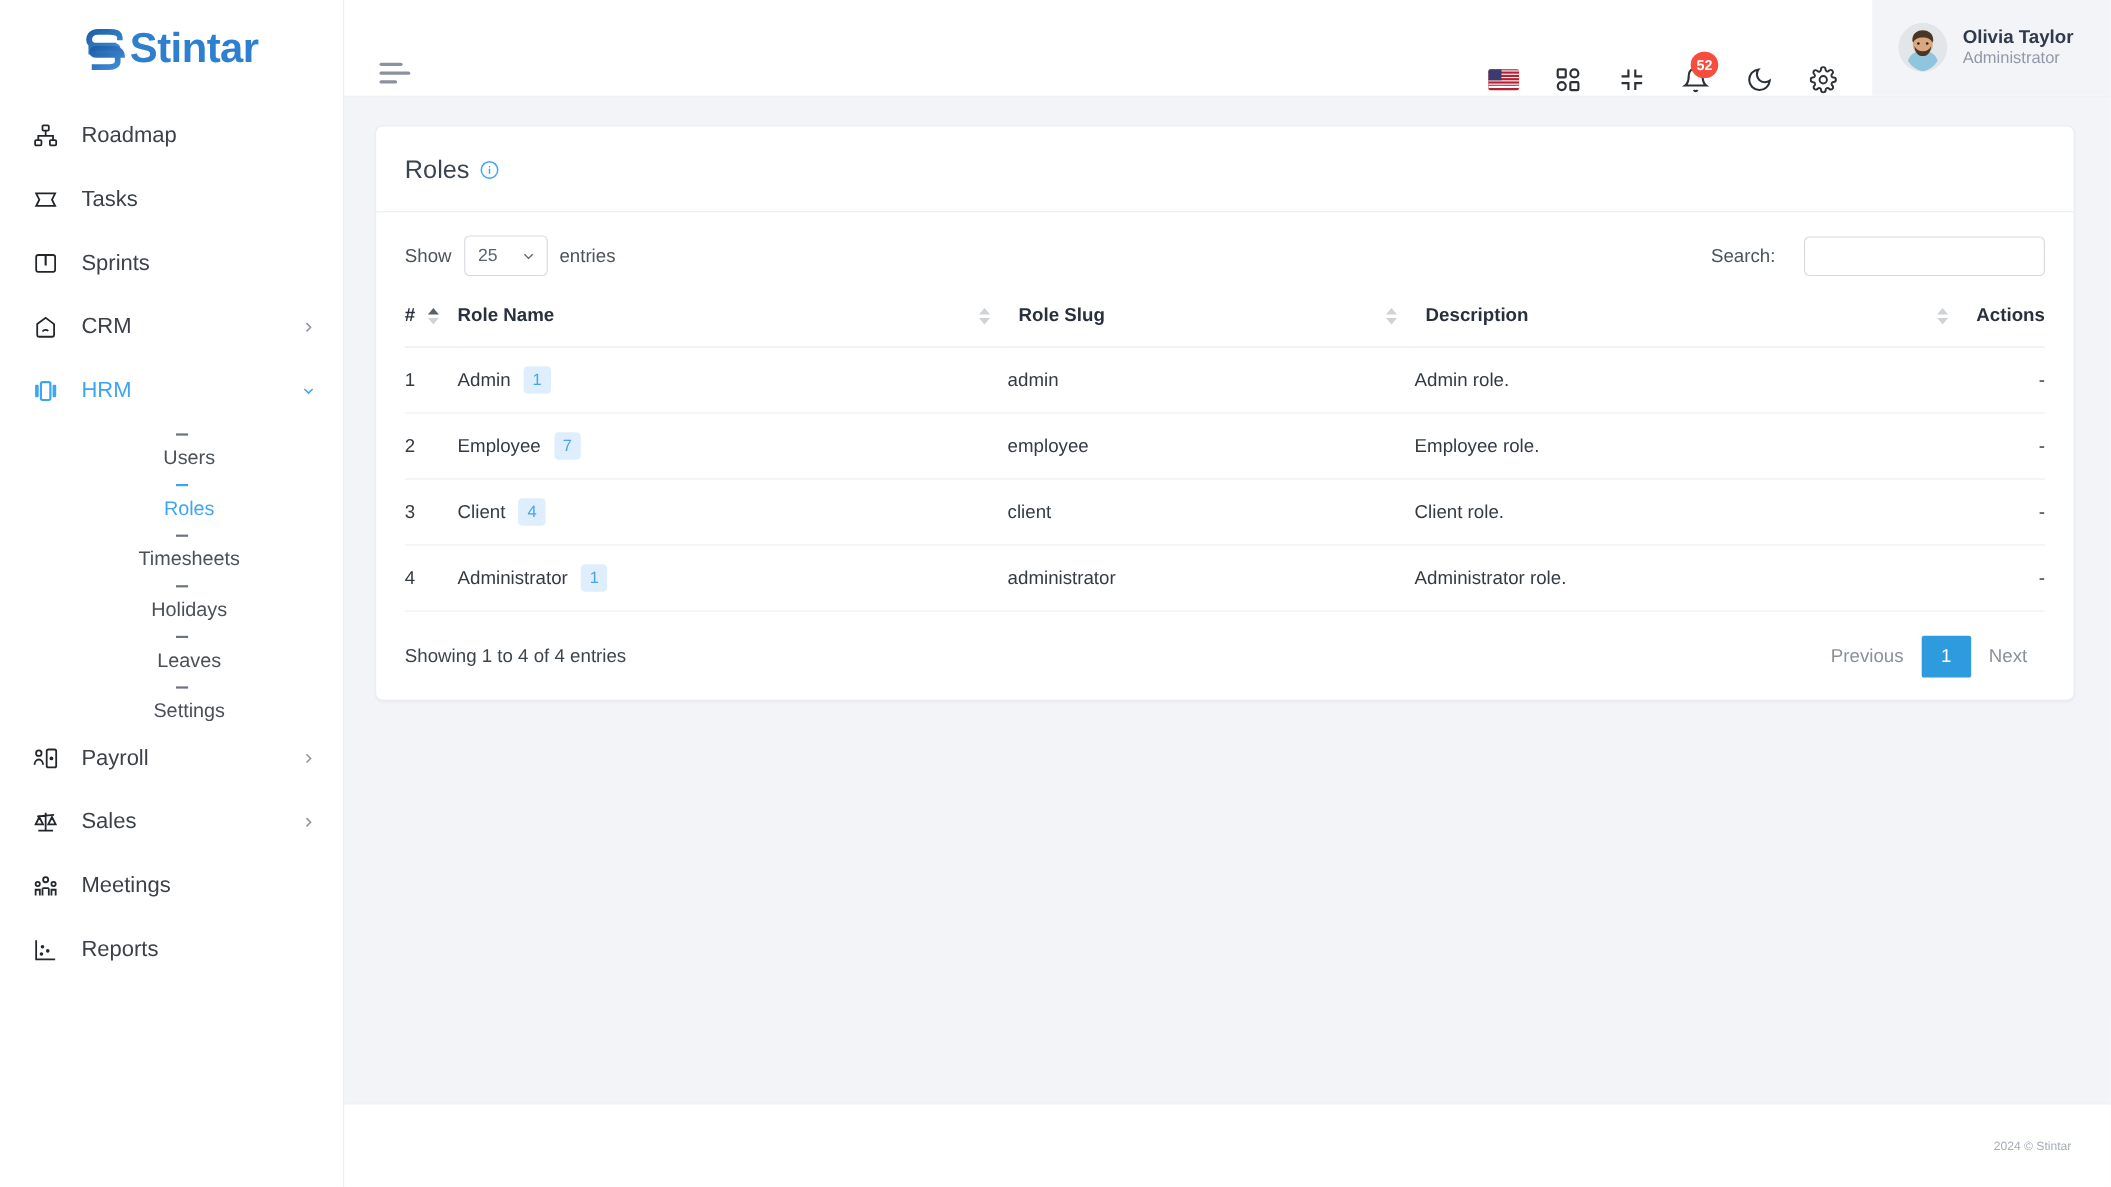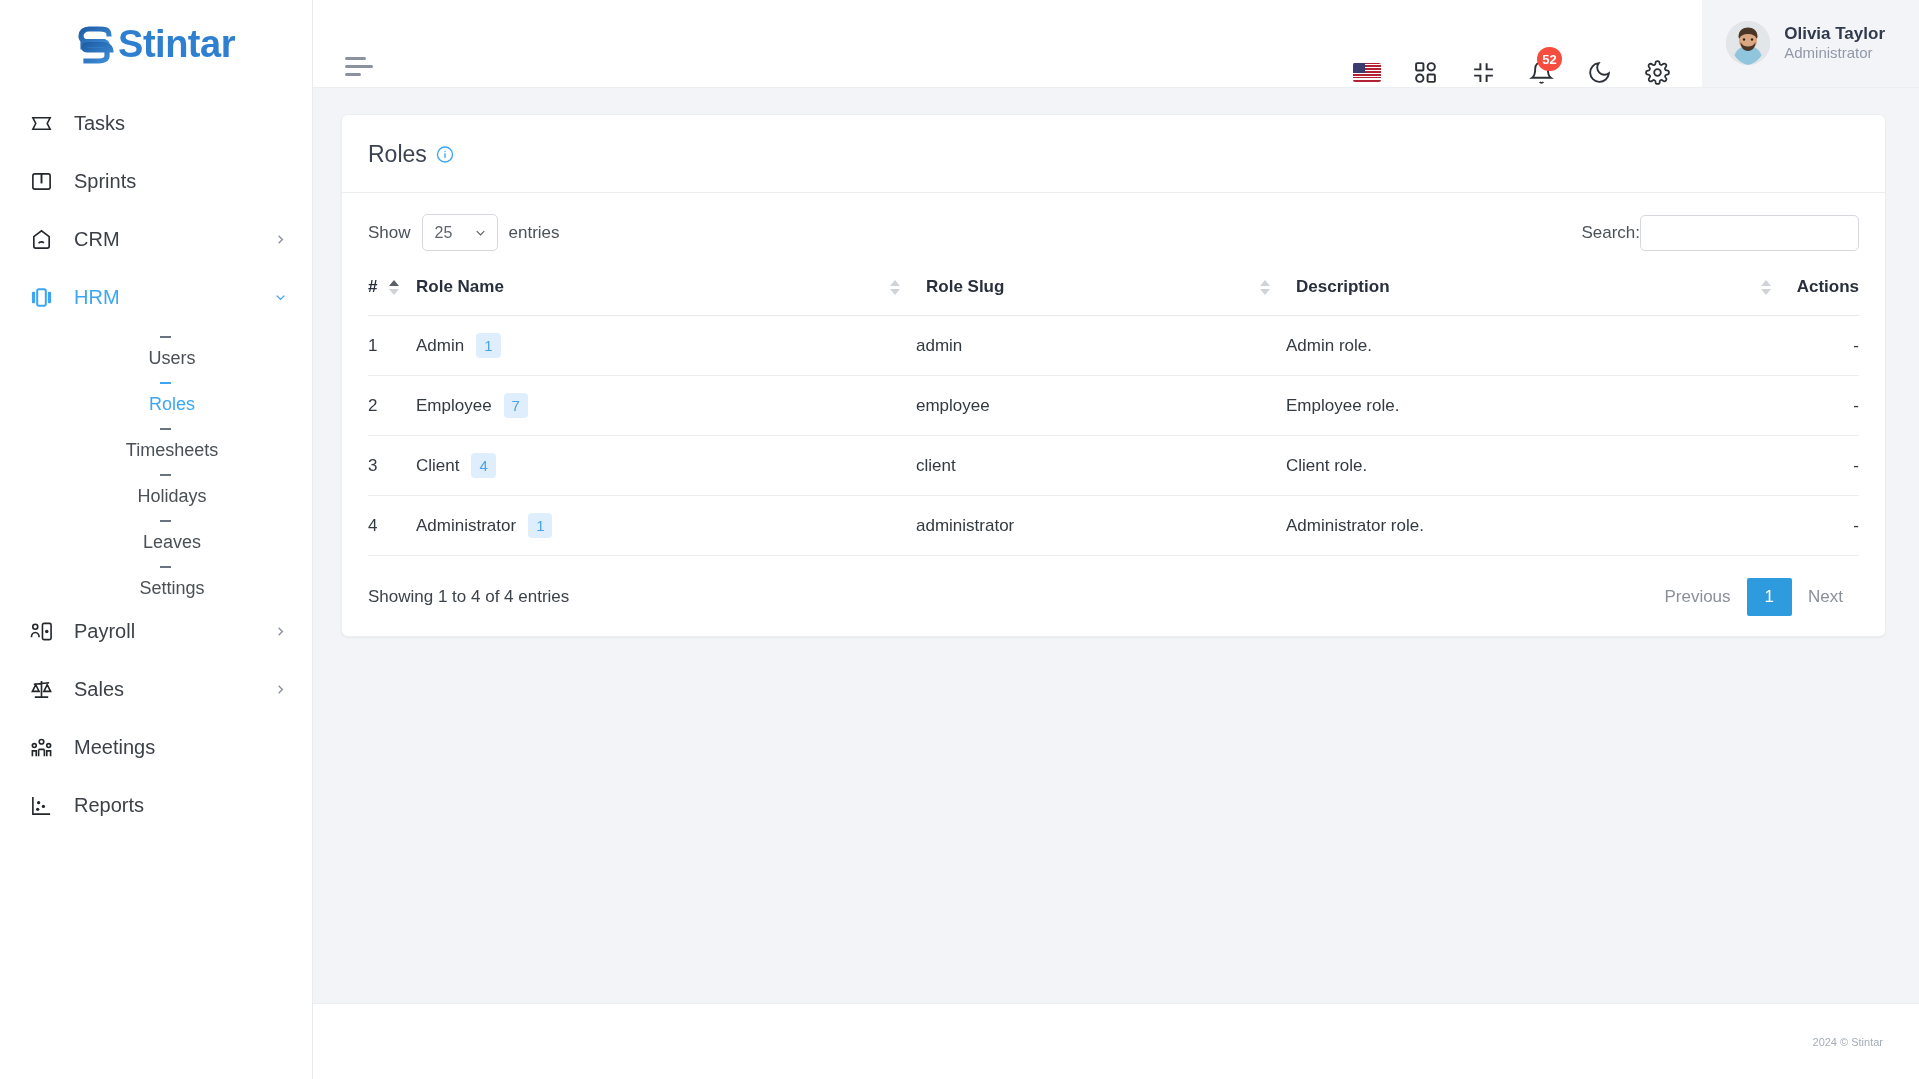--- a/index.html
+++ b/index.html
@@ -163,21 +163,21 @@
     font-family: "Liberation Sans", sans-serif;
     font-size: 16px; color: #5d646c;
     border: 1px solid #d5d9de; border-radius: 5px;
     background: #fff; height: 37px; width: 76px;
     padding: 0 28px 0 12px; cursor: pointer;
   }
   .select-wrap .caret {
     position: absolute; right: 10px; top: 50%; transform: translateY(-50%);
     pointer-events: none; color: #5d646c; display: flex;
   }
-  .search-box { display: flex; align-items: center; gap: 0; font-size: 17px; color: #4b5259; }
+  .search-box { display: flex; align-items: center; gap: 26px; font-size: 17px; color: #4b5259; }
   input.search-input {
     width: 219px; height: 36px;
     border: 1px solid #d5d9de; border-radius: 5px;
     background: #fff; font-size: 16px; padding: 0 10px;
     font-family: "Liberation Sans", sans-serif; color: #2f3438;
     outline: none;
   }
 
   table.data { width: 100%; border-collapse: collapse; }
   table.data thead th {
@@ -255,20 +255,31 @@
           <path d="M32 10 C32 6 28 5 22 5 L12 5 C7 5 4 8 4 12 C4 16 7 18 12 18 L26 18 C29 18 30 19 30 20.5 C30 22 28.5 23 26 23 L6 23 L6 17.5 L26 17.5" fill="none" stroke="url(#sg)" stroke-width="5.2" stroke-linecap="square"></path>
           <path d="M34 26 C34 22 30 20.5 25 20.5 L11 20.5 C8 20.5 7 21.8 7 23.3 C7 25 8.5 26 11 26 L30 26 L30 32 C30 35 27 37 22 37 L9 37" fill="none" stroke="url(#sg)" stroke-width="5.2" stroke-linecap="square"></path>
         </svg>
         <span><span>S</span><span>tintar</span></span>
       </div>
     </div>
 
     <nav class="nav">
 
 
+      <div class="nav-item">
+        <span class="ico">
+          <svg width="23" height="23" viewBox="0 0 24 24" fill="none" stroke="currentColor" stroke-width="1.7">
+            <rect x="9" y="2" width="6" height="5" rx="1"></rect>
+              <rect x="2" y="16" width="6" height="5" rx="1"></rect>
+              <rect x="16" y="16" width="6" height="5" rx="1"></rect>
+            <path d="M12 7v5M5 16v-4h14v4"></path>
+          </svg>
+        </span>
+        <span class="lbl">Roadmap</span>
+      </div>
 
       <div class="nav-item">
         <span class="ico">
           <svg width="23" height="23" viewBox="0 0 24 24" fill="none" stroke="currentColor" stroke-width="1.7">
             <path d="M3 6h18l-3 6 3 6H3l3-6-3-6z"></path>
           </svg>
         </span>
         <span class="lbl">Tasks</span>
       </div>
 

